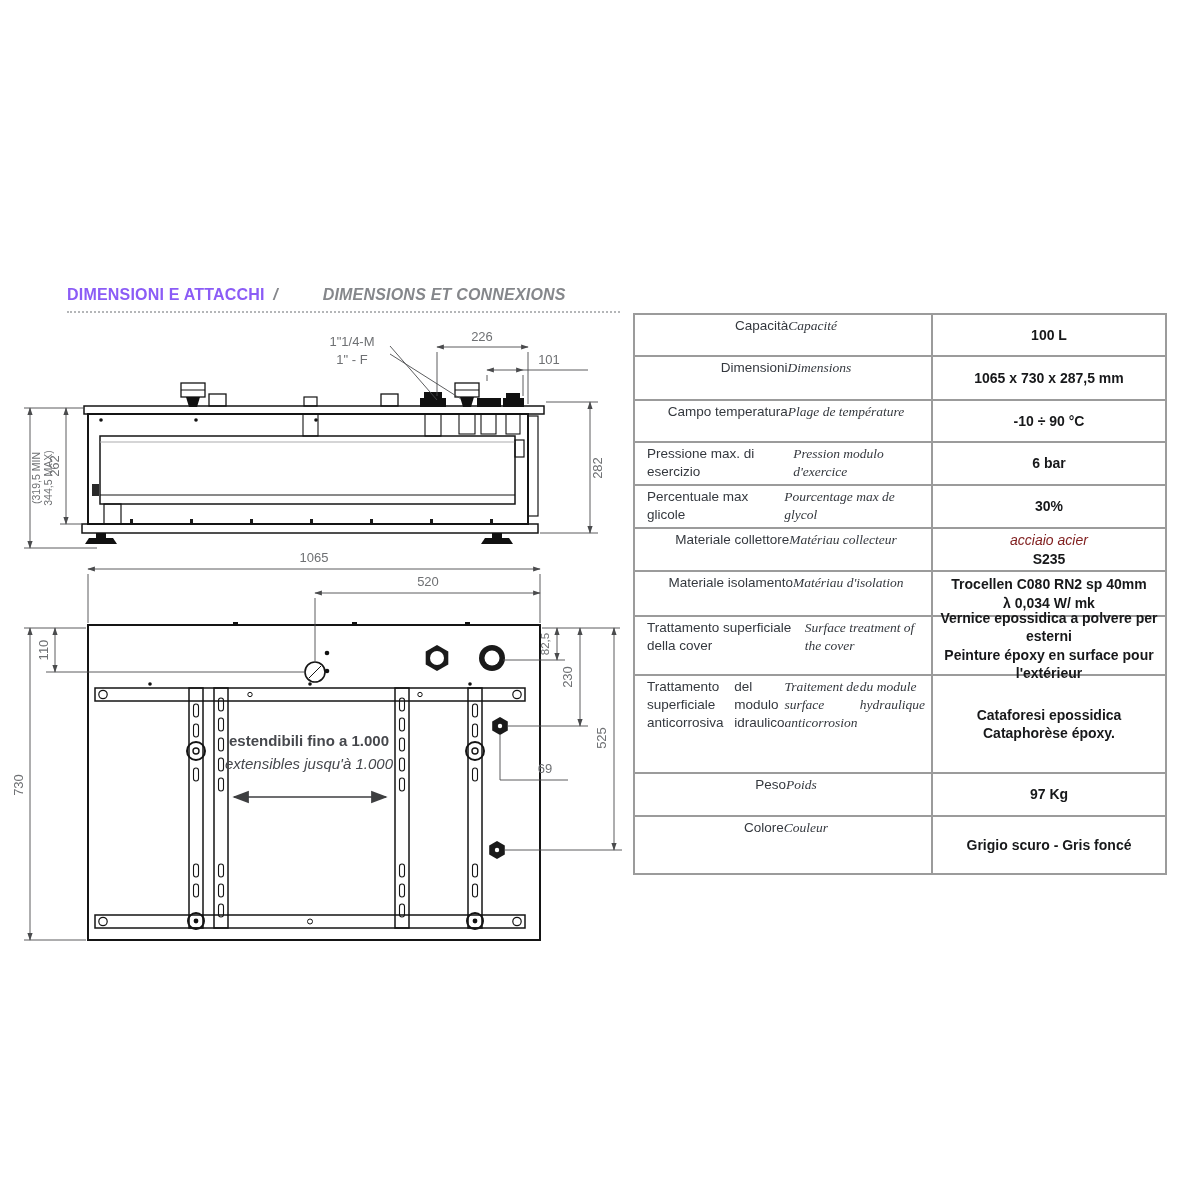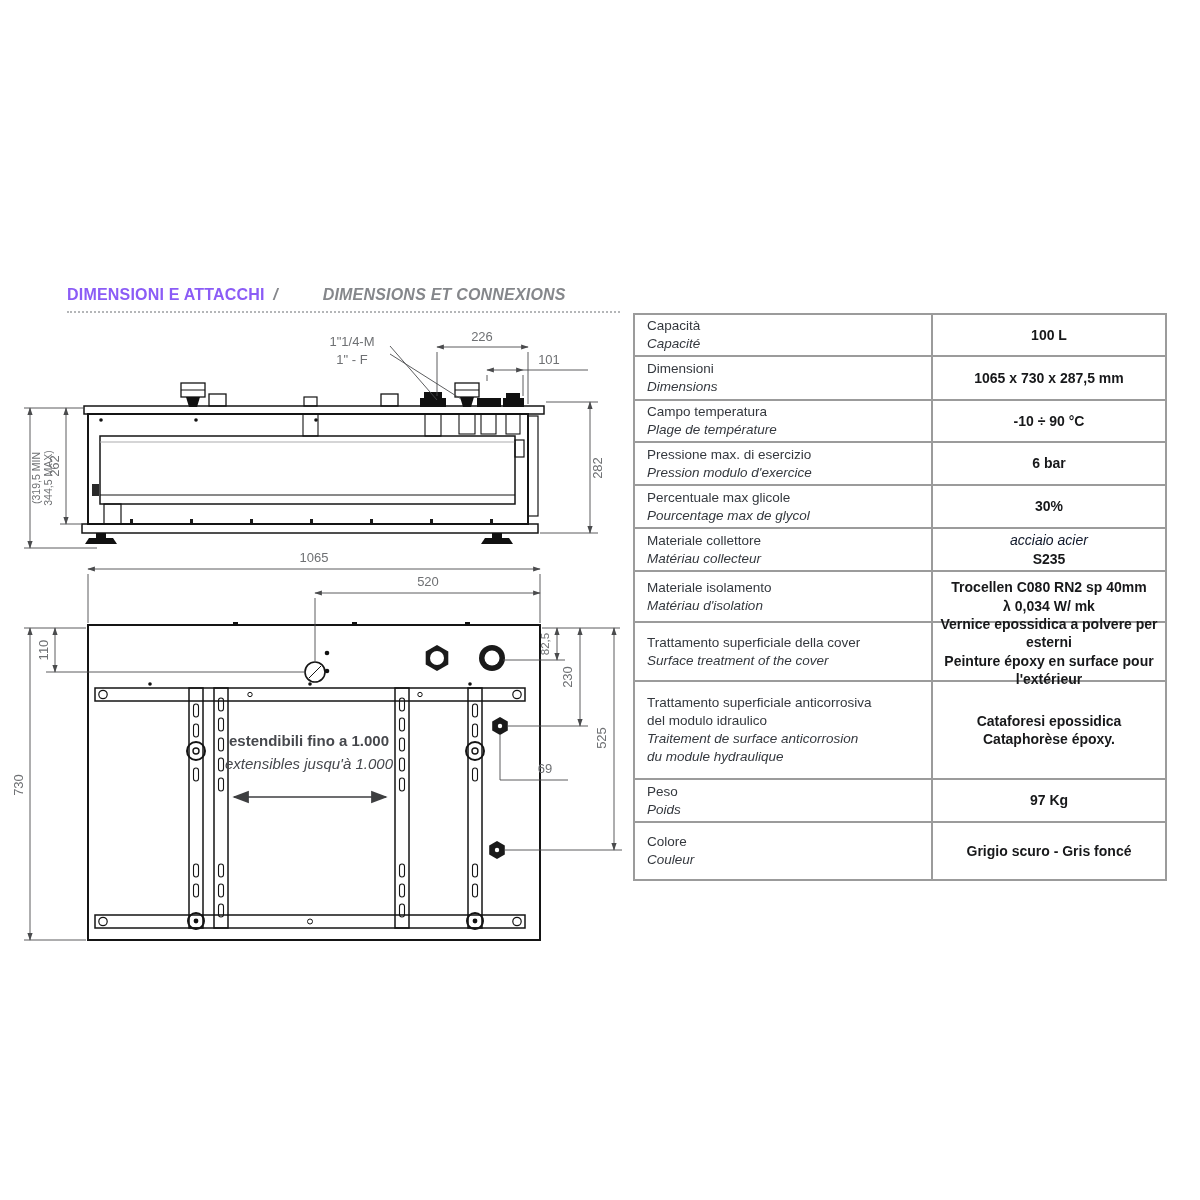--- a/index.html
+++ b/index.html
@@ -19,30 +19,30 @@
   .title-fr{color:#85878b;font-style:italic;margin-left:36px;}
   
   .spec-table{
     position:absolute;left:633px;top:313px;width:534px;
     border:2px solid #9b9b9b;box-sizing:border-box;background:#fff;
   }
   .t-row{display:flex;box-sizing:border-box;border-bottom:2px solid #9b9b9b;}
   .t-row:last-child{border-bottom:none;}
   .t-label{
     width:298px;box-sizing:border-box;border-right:2px solid #9b9b9b;
-    display:flex;flex-direction:column;justify-content:center;
+    display:flex;flex-direction:row;justify-content:center;
     padding:2px 6px 2px 12px;color:#34383e;font-size:13.5px;line-height:1.32;
   }
-  .t-label .it{font-style:italic;}
+  .t-label .it{font-style:italic;font-family:Liberation Serif, serif;}
   .t-value{
     flex:1;display:flex;flex-direction:column;justify-content:center;align-items:center;
     text-align:center;color:#17181a;font-size:14px;font-weight:bold;line-height:1.3;
     padding:2px 6px;box-sizing:border-box;
   }
-  .t-value .v-ital{font-style:italic;font-weight:normal;color:#0f172a;}
+  .t-value .v-ital{font-style:italic;font-weight:normal;color:#7f1d1d;}
   
   .drawing-svg{position:absolute;left:0;top:280px;}
   .outline{stroke:#151515;fill:none;}
   text{font-family:"Liberation Sans",sans-serif;}
   .dim-t{font-size:13px;fill:#6e7073;}
   .dim-s{font-size:10.5px;fill:#6e7073;}
   .dim-m{font-size:11.5px;fill:#6e7073;}
   .note-t{font-size:15px;fill:#46484d;font-weight:600;}
   .note-f{font-size:15px;fill:#46484d;font-style:italic;}
   .dl{stroke:#4a4b4d;stroke-width:0.9;fill:none;}
@@ -347,21 +347,21 @@
     <div class="t-label">
       <div>Materiale collettore</div>
       <div class="it">Matériau collecteur</div>
     </div>
     <div class="t-value">
       <span class="v-ital">acciaio acier</span>
       <span>S235</span>
     </div>
   </div>
 
-  <div class="t-row" style="height:51px">
+  <div class="t-row" style="height:45px">
     <div class="t-label">
       <div>Materiale isolamento</div>
       <div class="it">Matériau d'isolation</div>
     </div>
     <div class="t-value">
       <span>Trocellen C080 RN2 sp 40mm</span>
       <span>λ 0,034 W/ mk</span>
     </div>
   </div>
 

